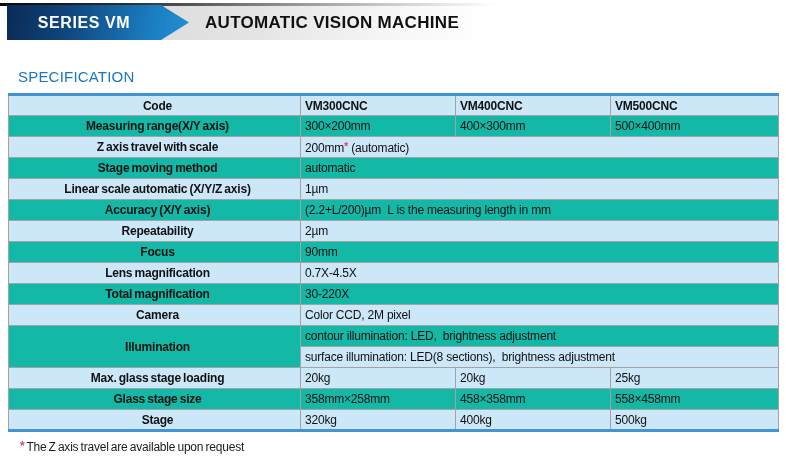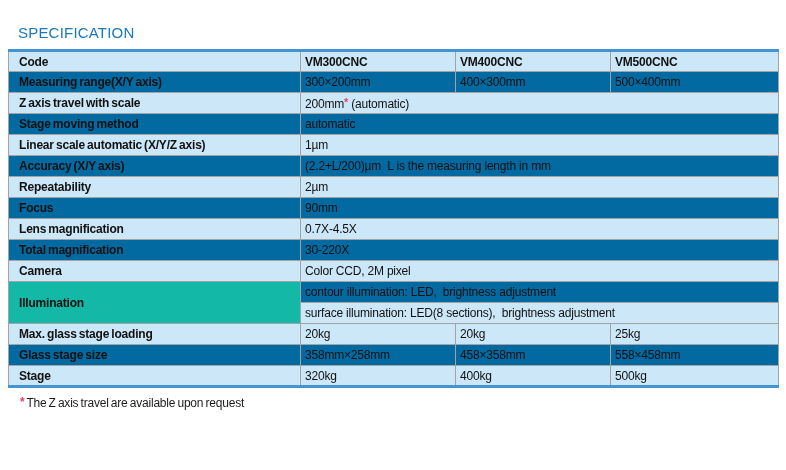--- a/index.html
+++ b/index.html
@@ -57,47 +57,55 @@
   .spec-table td {
     border: 1px solid #a3a3a3;
     height: 21px;
     font-size: 12px;
     padding: 0 4px;
     letter-spacing: -0.2px;
     white-space: pre-wrap;
     overflow: hidden;
   }
   .spec-table td.lbl {
-    text-align: left; padding-left: 10px;
+    text-align: center; padding-left: 10px;
     font-weight: bold; word-spacing: -1px; white-space: nowrap;
   }
   .spec-table td.val { text-align: left; }
   .spec-table td.hdr { font-weight: bold; }
   .spec-table tr.blue td { background: #cce7f8; }
-  .spec-table tr.white td { background: #0369a1; }
+  .spec-table tr.white td { background: #14b8a6; }
   .spec-table tr.white td.rowspan-lbl { background: #14b8a6; }
 
   .star {
     color: #e0446a; font-weight: bold;
   }
   .sup { vertical-align: 2px; font-size: 11px; }
 
   
   .footnote {
     margin: 7px 0 0 20px;
     font-size: 12px; color: #1c1c1c; letter-spacing: -0.2px; word-spacing: -1px;
     white-space: pre-wrap;
   }
   .footnote .star { font-size: 12px; vertical-align: 1px; }
 </style>
 </head>
 <body>
 
 <div class="page">
 
+  <div class="header">
+    <div class="topline"></div>
+    <div class="grayband"></div>
+    <div class="series-banner">
+      <span>SERIES VM</span>
+    </div>
+    <div class="main-title">AUTOMATIC VISION MACHINE</div>
+  </div>
 
   <div class="section-title">SPECIFICATION</div>
 
   <table class="spec-table">
     <colgroup>
       <col style="width:292px">
         <col style="width:155px">
         <col style="width:155px">
         <col style="width:168px">
     </colgroup>

